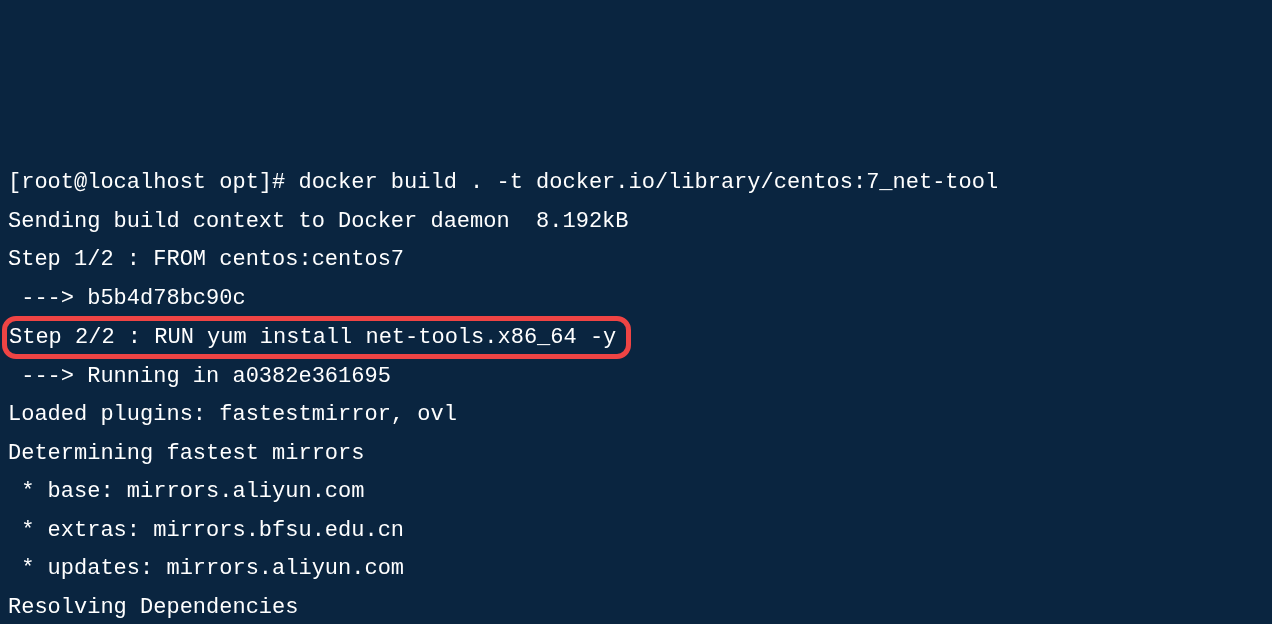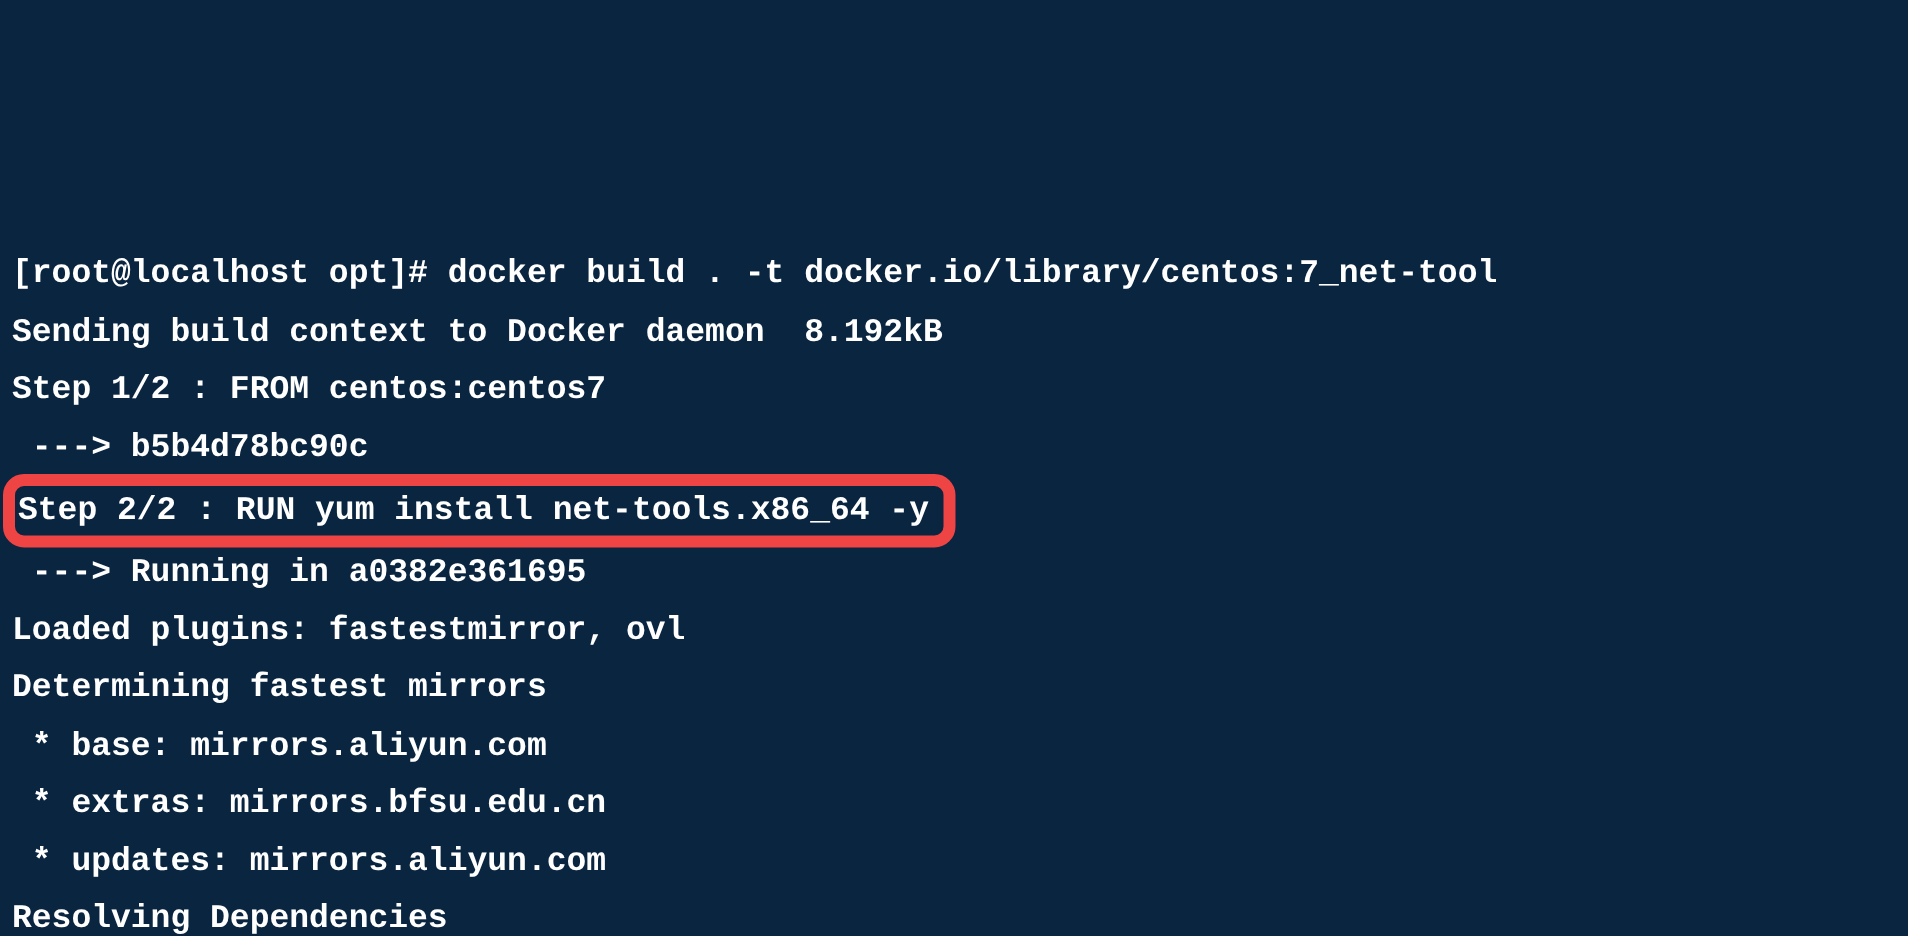--- a/index.html
+++ b/index.html
@@ -1,38 +1,37 @@
 <!DOCTYPE html>
 <html><head>
   <meta charset="utf-8">
   <style>
     * {
       margin: 0;
       padding: 0;
       box-sizing: border-box;
-      font-weight: bold;
     }
     body {
       background-color: #0a2540;
       font-family: 'Consolas', 'Monaco', 'Courier New', monospace;
       font-size: 22px;
       line-height: 1.75;
       color: #ffffff;
       padding: 10px 8px;
       width: 1272px;
       height: 624px;
       overflow: hidden;
       white-space: pre;
     }
     .line {
       display: block;
     }
     .highlight-box {
       display: inline-block;
-      border: 8px solid #ef4444;
+      border: 5px solid #ef4444;
       border-radius: 14px;
       padding: 0px 10px 0px 2px;
       margin-left: -6px;
       margin-top: -2px;
       margin-bottom: -2px;
       line-height: 1.5;
     }
   </style>
 </head>
 <body>

